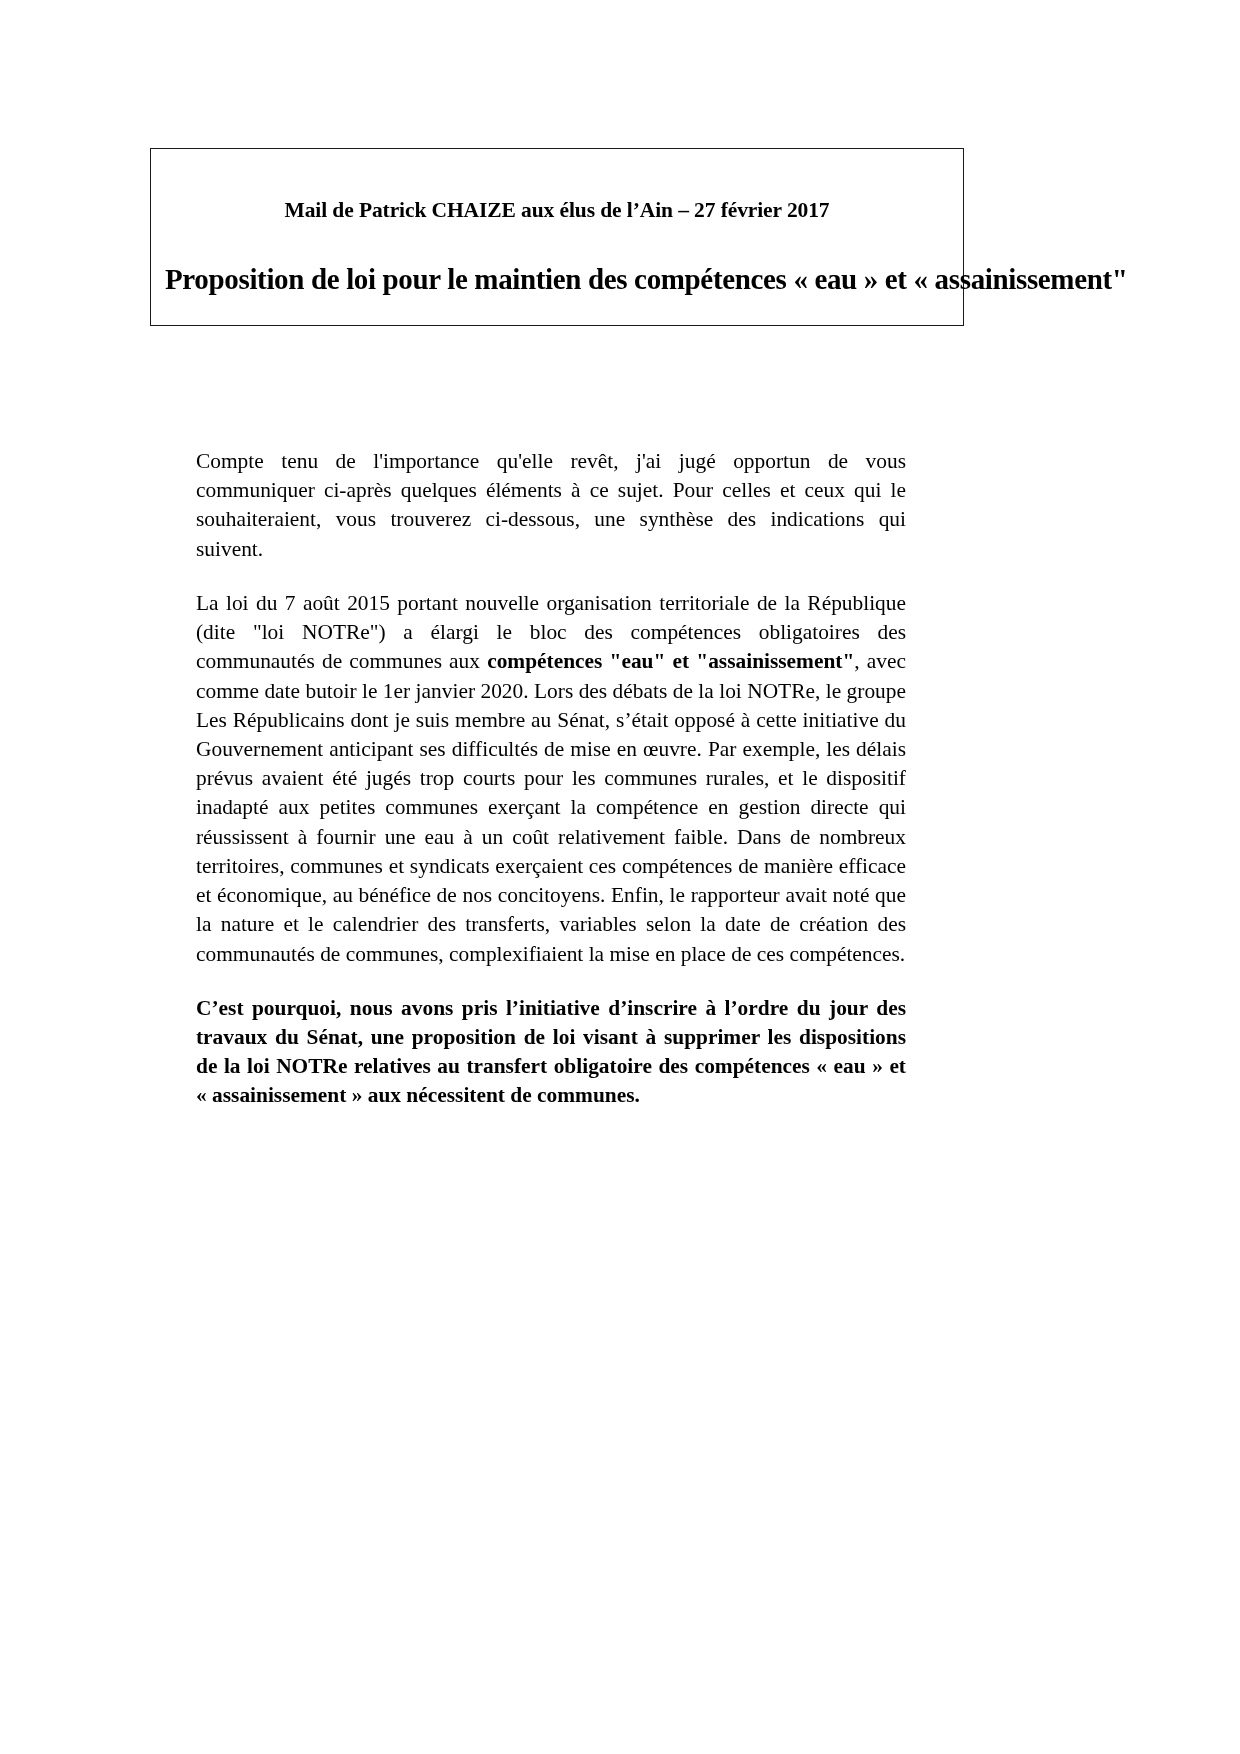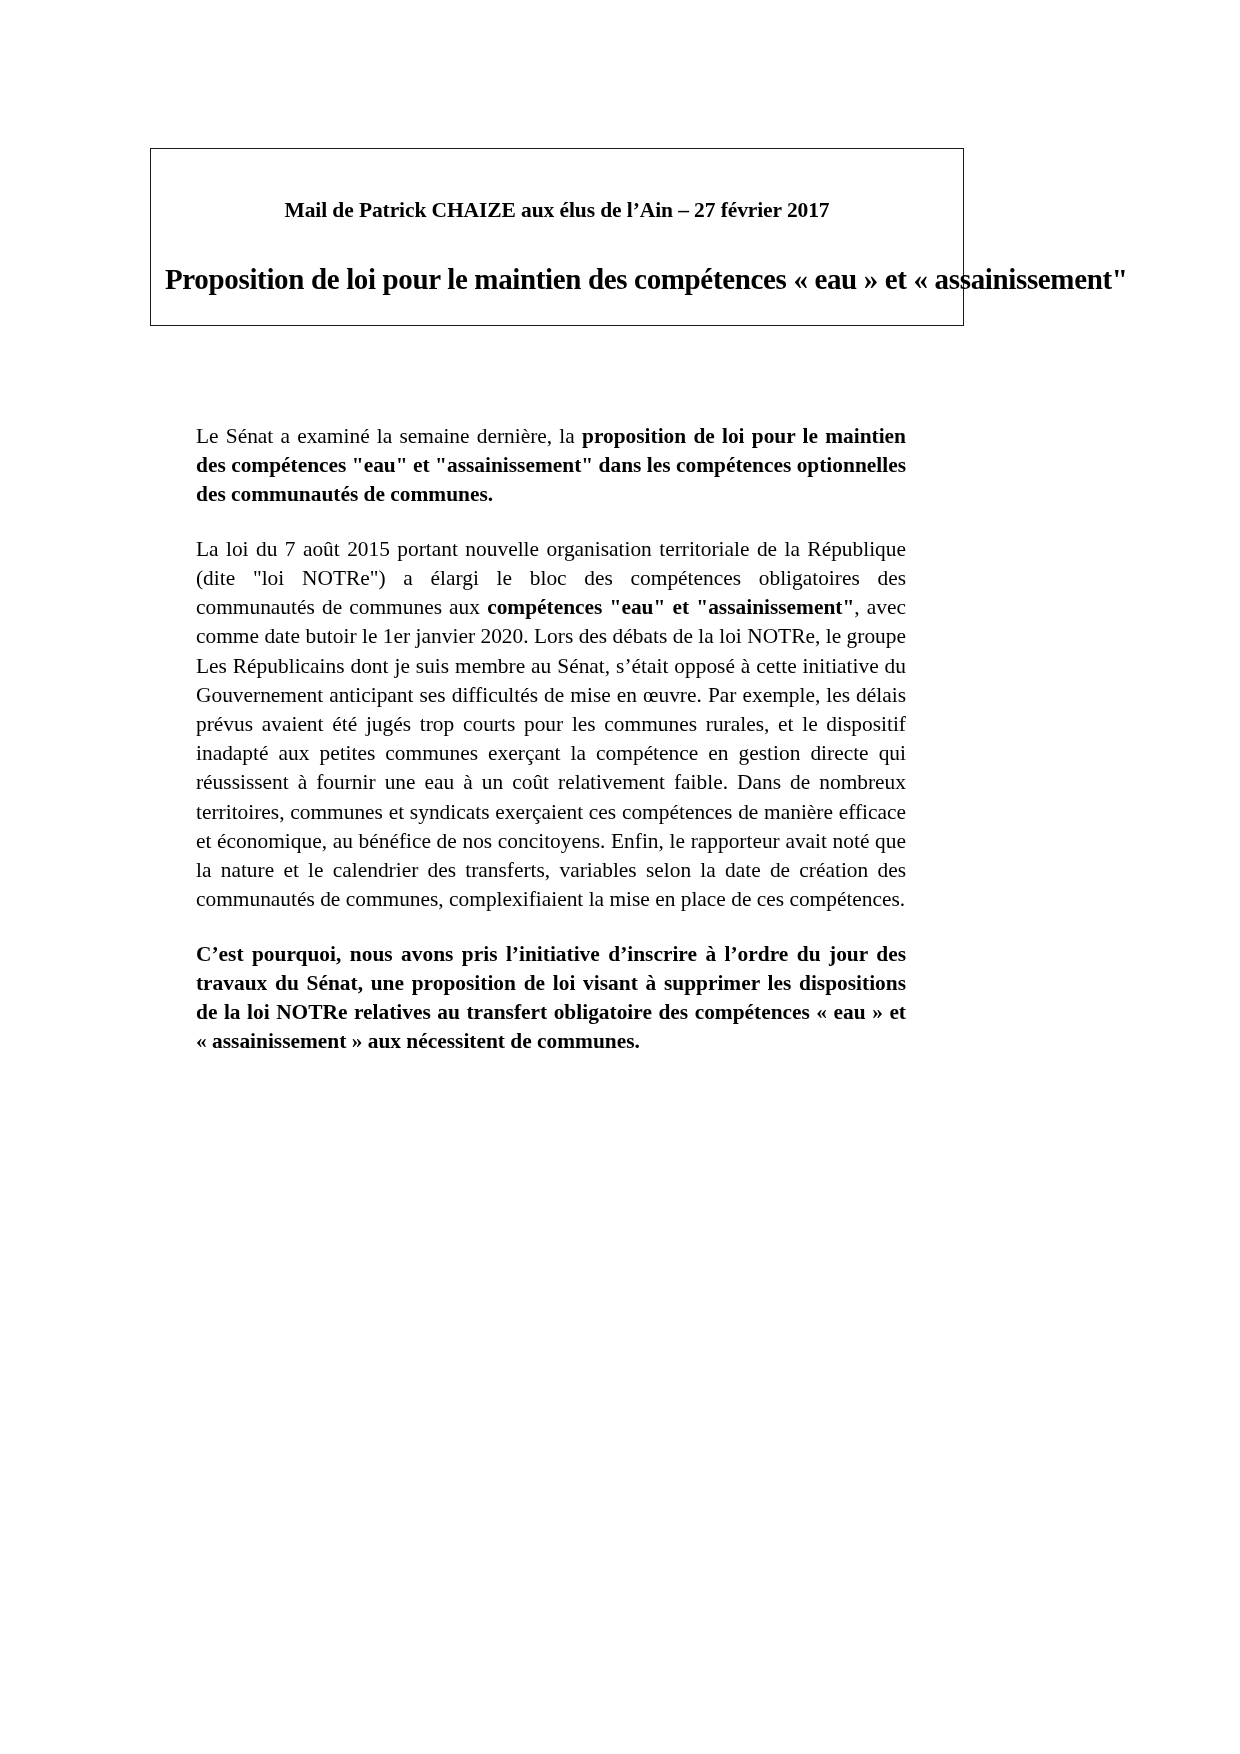--- a/index.html
+++ b/index.html
@@ -95,22 +95,22 @@
 
   <div class="header-box">
     <div class="header-inner">
       <div class="header-line1">Mail de Patrick CHAIZE aux élus de l’Ain – 27 février 2017</div>
       <div class="header-line2">Proposition de loi  pour le maintien des compétences « eau » et « assainissement"</div>
     </div>
   </div>
 
   <div class="body-col">
 
-    <p class="p"><span>Le Sénat a examiné la semaine dernière, la </span><b>proposition de loi pour le maintien des compétences "eau" et "assainissement" dans les compétences optionnelles des communautés de communes.</b></p>
 
+    <p class="p spaced">Compte tenu de l'importance qu'elle revêt, j'ai jugé opportun de vous communiquer ci-après quelques éléments à ce sujet. Pour celles et ceux qui le souhaiteraient, vous  trouverez ci-dessous, une synthèse des indications qui suivent.</p>
 
     <p class="p spaced"><span>La loi du 7 août 2015 portant nouvelle organisation territoriale de la République (dite "loi NOTRe") a élargi le bloc des compétences obligatoires des communautés de communes aux </span><b>compétences "eau" et "assainissement"</b><span>, avec comme date butoir le 1er janvier 2020. Lors des débats de la loi NOTRe, le groupe Les Républicains dont je suis membre au Sénat, s’était opposé à cette initiative du Gouvernement anticipant ses difficultés de mise en œuvre. Par exemple, les délais prévus avaient été jugés trop courts pour les communes rurales, et le dispositif inadapté aux petites communes exerçant la compétence en gestion directe qui réussissent à fournir une eau à un coût relativement faible. Dans de nombreux territoires, communes et syndicats exerçaient ces compétences de manière efficace et économique, au bénéfice de nos concitoyens. Enfin, le rapporteur avait noté que la nature et le calendrier des transferts, variables selon la date de création des communautés de communes, complexifiaient la mise en place de ces compétences.</span></p>
 
 
 
     <p class="p spaced"><b>C’est pourquoi, nous avons pris l’initiative d’inscrire à l’ordre du jour des travaux du Sénat, une proposition de loi visant à supprimer les dispositions de la loi NOTRe relatives au transfert obligatoire des compétences « eau » et « assainissement » aux nécessitent de communes.</b></p>
 
 
   </div>
 </div>

